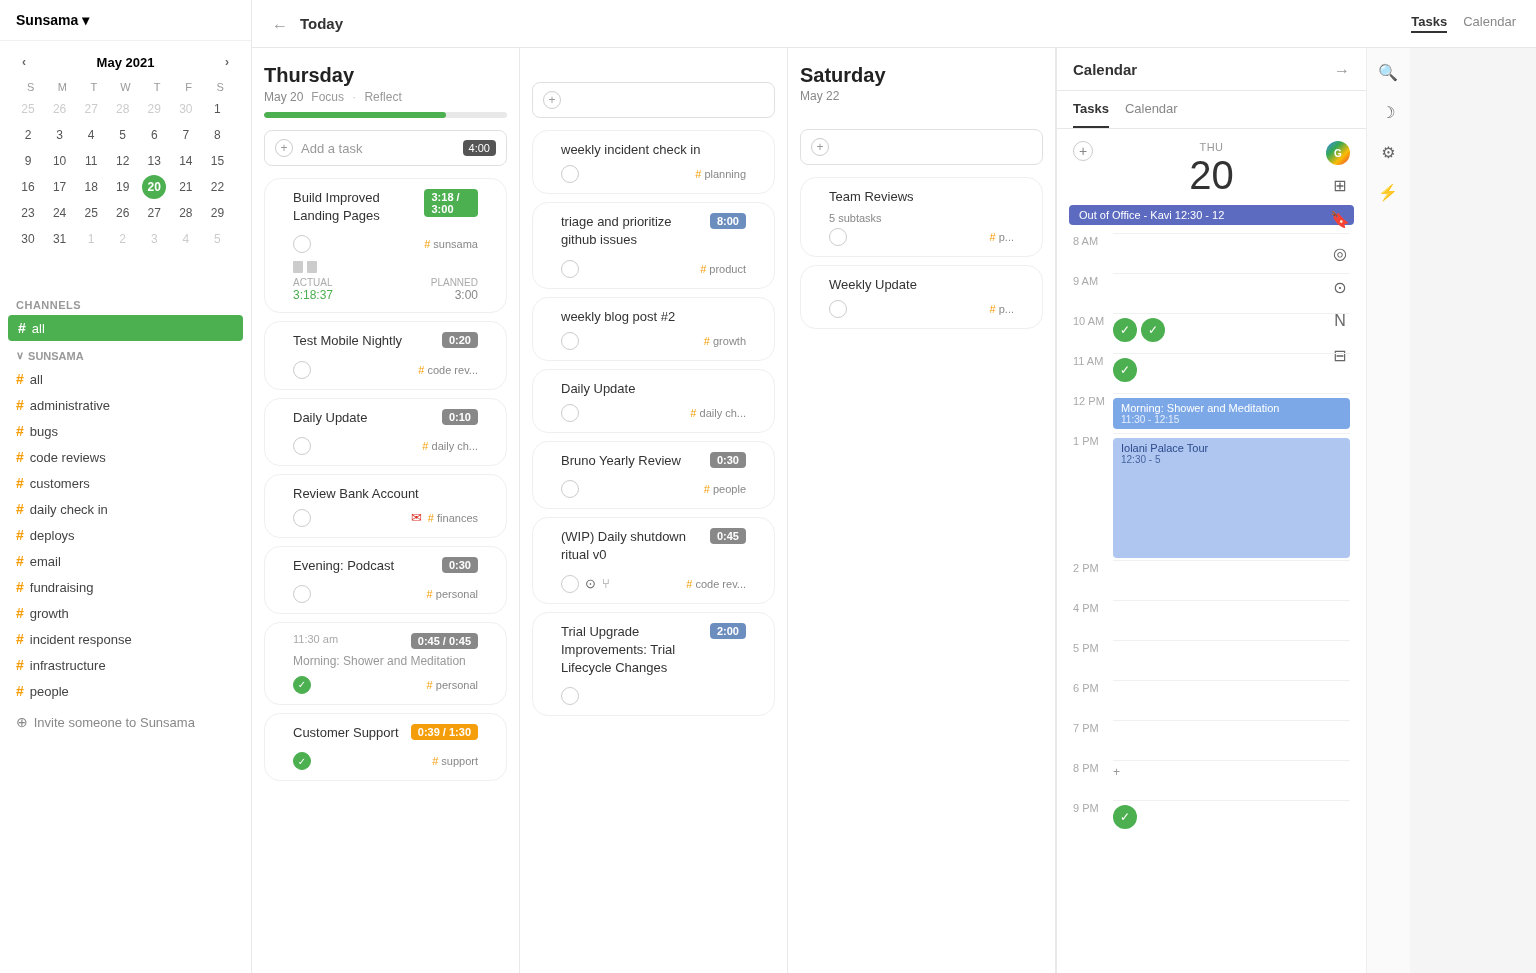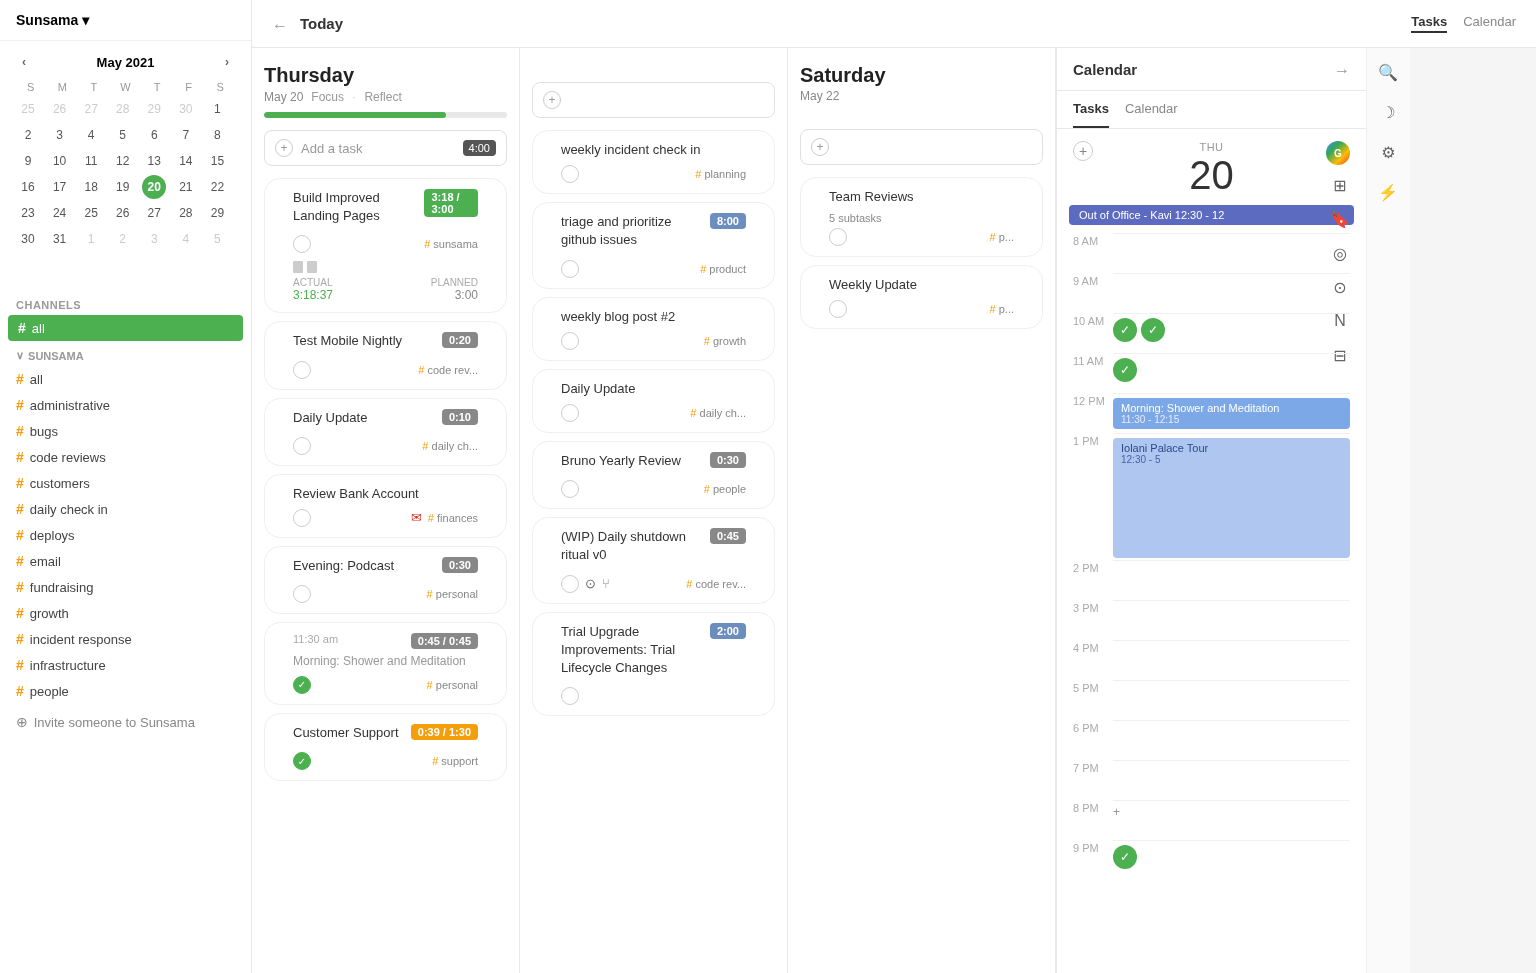--- a/index.html
+++ b/index.html
@@ -544,24 +544,20 @@
               <div>Iolani Palace Tour</div>
               <div style="font-size:10px;opacity:0.8;">12:30 - 5</div>
             </div>
           </div>
         </div>
         <div class="time-row">
           <span class="time-label">2 PM</span>
           <div class="time-line"></div>
         </div>
         <div class="time-row">
-          <span class="time-label">3 PM</span>
-          <div class="time-line"></div>
-        </div>
-        <div class="time-row">
           <span class="time-label">4 PM</span>
           <div class="time-line"></div>
         </div>
         <div class="time-row">
           <span class="time-label">5 PM</span>
           <div class="time-line"></div>
         </div>
         <div class="time-row">
           <span class="time-label">6 PM</span>
           <div class="time-line"></div>

